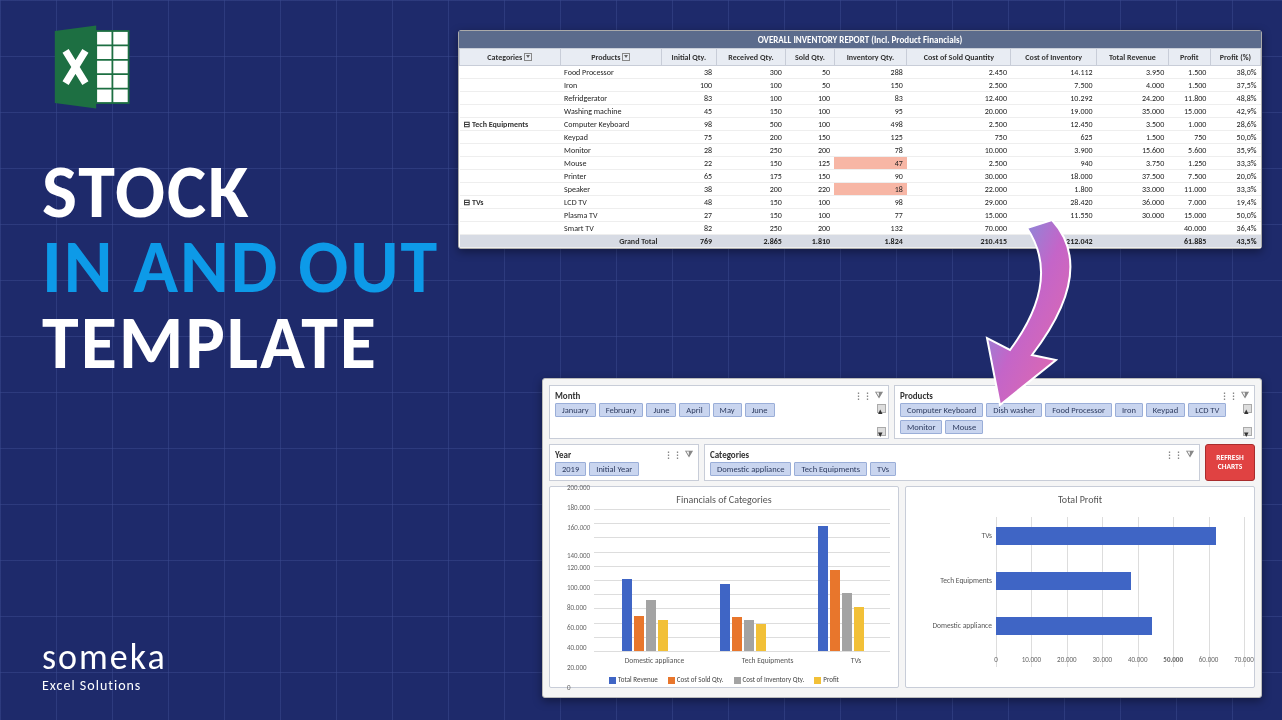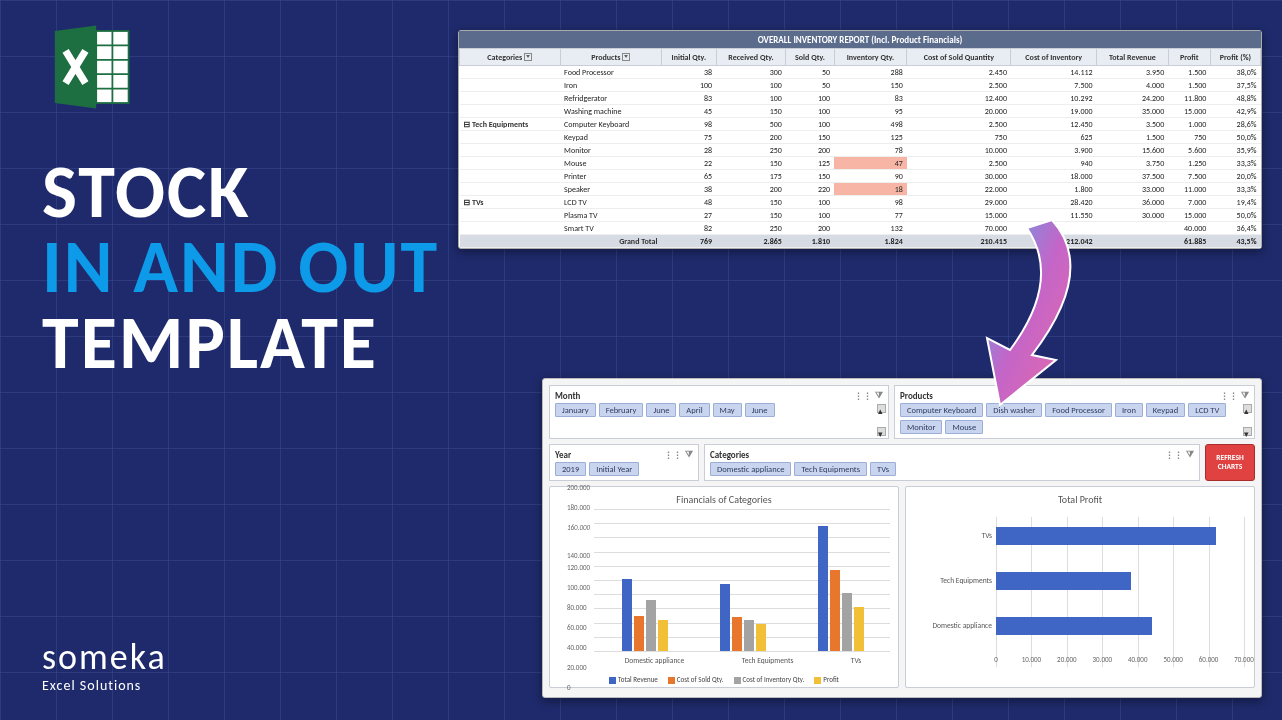--- a/index.html
+++ b/index.html
@@ -447,21 +447,21 @@
           <div class="hx-lab" style="left: 0%;">0</div>
           <div class="line" style="left: 14.2857%;"></div>
           <div class="hx-lab" style="left: 14.2857%;">10.000</div>
           <div class="line" style="left: 28.5714%;"></div>
           <div class="hx-lab" style="left: 28.5714%;">20.000</div>
           <div class="line" style="left: 42.8571%;"></div>
           <div class="hx-lab" style="left: 42.8571%;">30.000</div>
           <div class="line" style="left: 57.1429%;"></div>
           <div class="hx-lab" style="left: 57.1429%;">40.000</div>
           <div class="line" style="left: 71.4286%;"></div>
-          <div class="hx-lab" style="left: 71.4286%;">50.000</div>
+          <div class="hx-lab" style="left: 71.4286%; font-weight: bold;">50.000</div>
           <div class="line" style="left: 85.7143%;"></div>
           <div class="hx-lab" style="left: 85.7143%;">60.000</div>
           <div class="line" style="left: 100%;"></div>
           <div class="hx-lab" style="left: 100%;">70.000</div>
           <div class="hbar-row" style="top: 10px; width: 88.5714%;">
             <div class="hbar-cat">TVs</div>
           </div>
           <div class="hbar-row" style="top: 55px; width: 54.2857%;">
             <div class="hbar-cat">Tech Equipments</div>
           </div>

